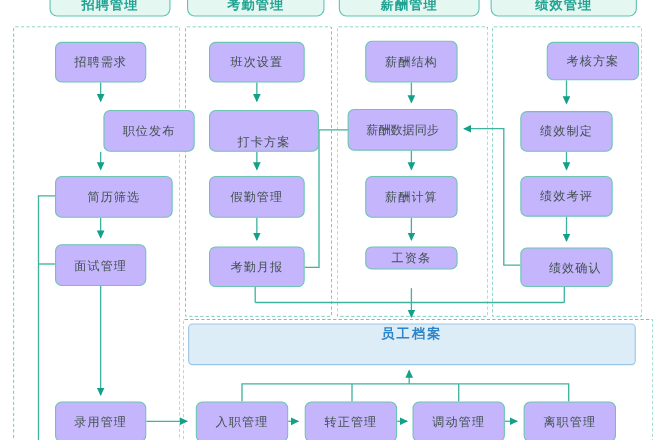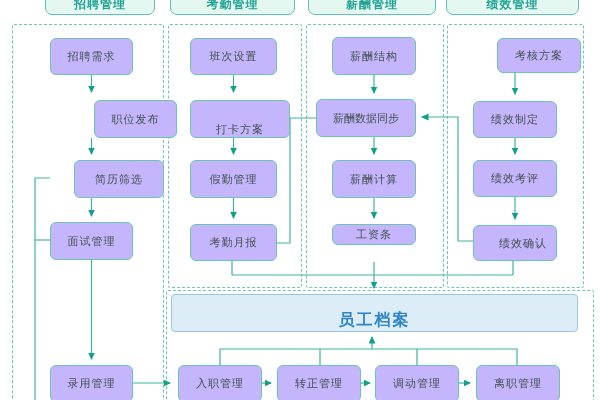--- a/index.html
+++ b/index.html
@@ -36,22 +36,22 @@
     font-size:12px;font-weight:bold;color:var(--header-text);letter-spacing:1px;
   }
   .node{
     position:absolute;background:#c4b5fd;border:1px solid var(--node-border);
     border-radius:6px;display:flex;align-items:center;justify-content:center;
     font-size:11px;color:var(--node-text);letter-spacing:1px;box-sizing:border-box;
   }
   .archive{
     position:absolute;left:171px;top:294px;width:407px;height:38px;
     background:var(--archive-fill);border:1px solid var(--archive-border);
-    border-radius:4px;display:flex;align-items:flex-end;justify-content:center;
-    font-size:16px;font-weight:bold;color:var(--archive-text);letter-spacing:2px;
+    border-radius:4px;display:flex;align-items:flex-start;justify-content:center;
+    font-size:12px;font-weight:bold;color:var(--archive-text);letter-spacing:2px;
     box-sizing:border-box;
   }
   svg.wires{position:absolute;left:0;top:0;pointer-events:none;}
   .wire{stroke:var(--teal-line);stroke-width:1.2;fill:none;}
   .ah{fill:var(--arrow);}
 </style>
 </head>
 <body>
 
 <div class="stage">
@@ -116,21 +116,21 @@
     <path class="wire" d="M361,383 L370,383" marker-end="url(#ah)"></path>
     <path class="wire" d="M459,383 L470,383" marker-end="url(#ah)"></path>
   </svg>
 
   <div class="node" style="left:50px;top:38px;width:83px;height:37px;">
       <span>招聘需求</span>
     </div>
   <div class="node" style="left:50px;top:100px;width:83px;height:38px;margin-left:44px;">
       <span>职位发布</span>
     </div>
-  <div class="node" style="left:50px;top:160px;width:90px;height:38px;margin-left:24px;">
+  <div class="node" style="left:50px;top:160px;width:107px;height:38px;">
       <span>简历筛选</span>
     </div>
   <div class="node" style="left:50px;top:222px;width:83px;height:38px;">
       <span>面试管理</span>
     </div>
   <div class="node" style="left:50px;top:365px;width:83px;height:37px;">
       <span>录用管理</span>
     </div>
 
   <div class="node" style="left:190px;top:38px;width:87px;height:37px;">

